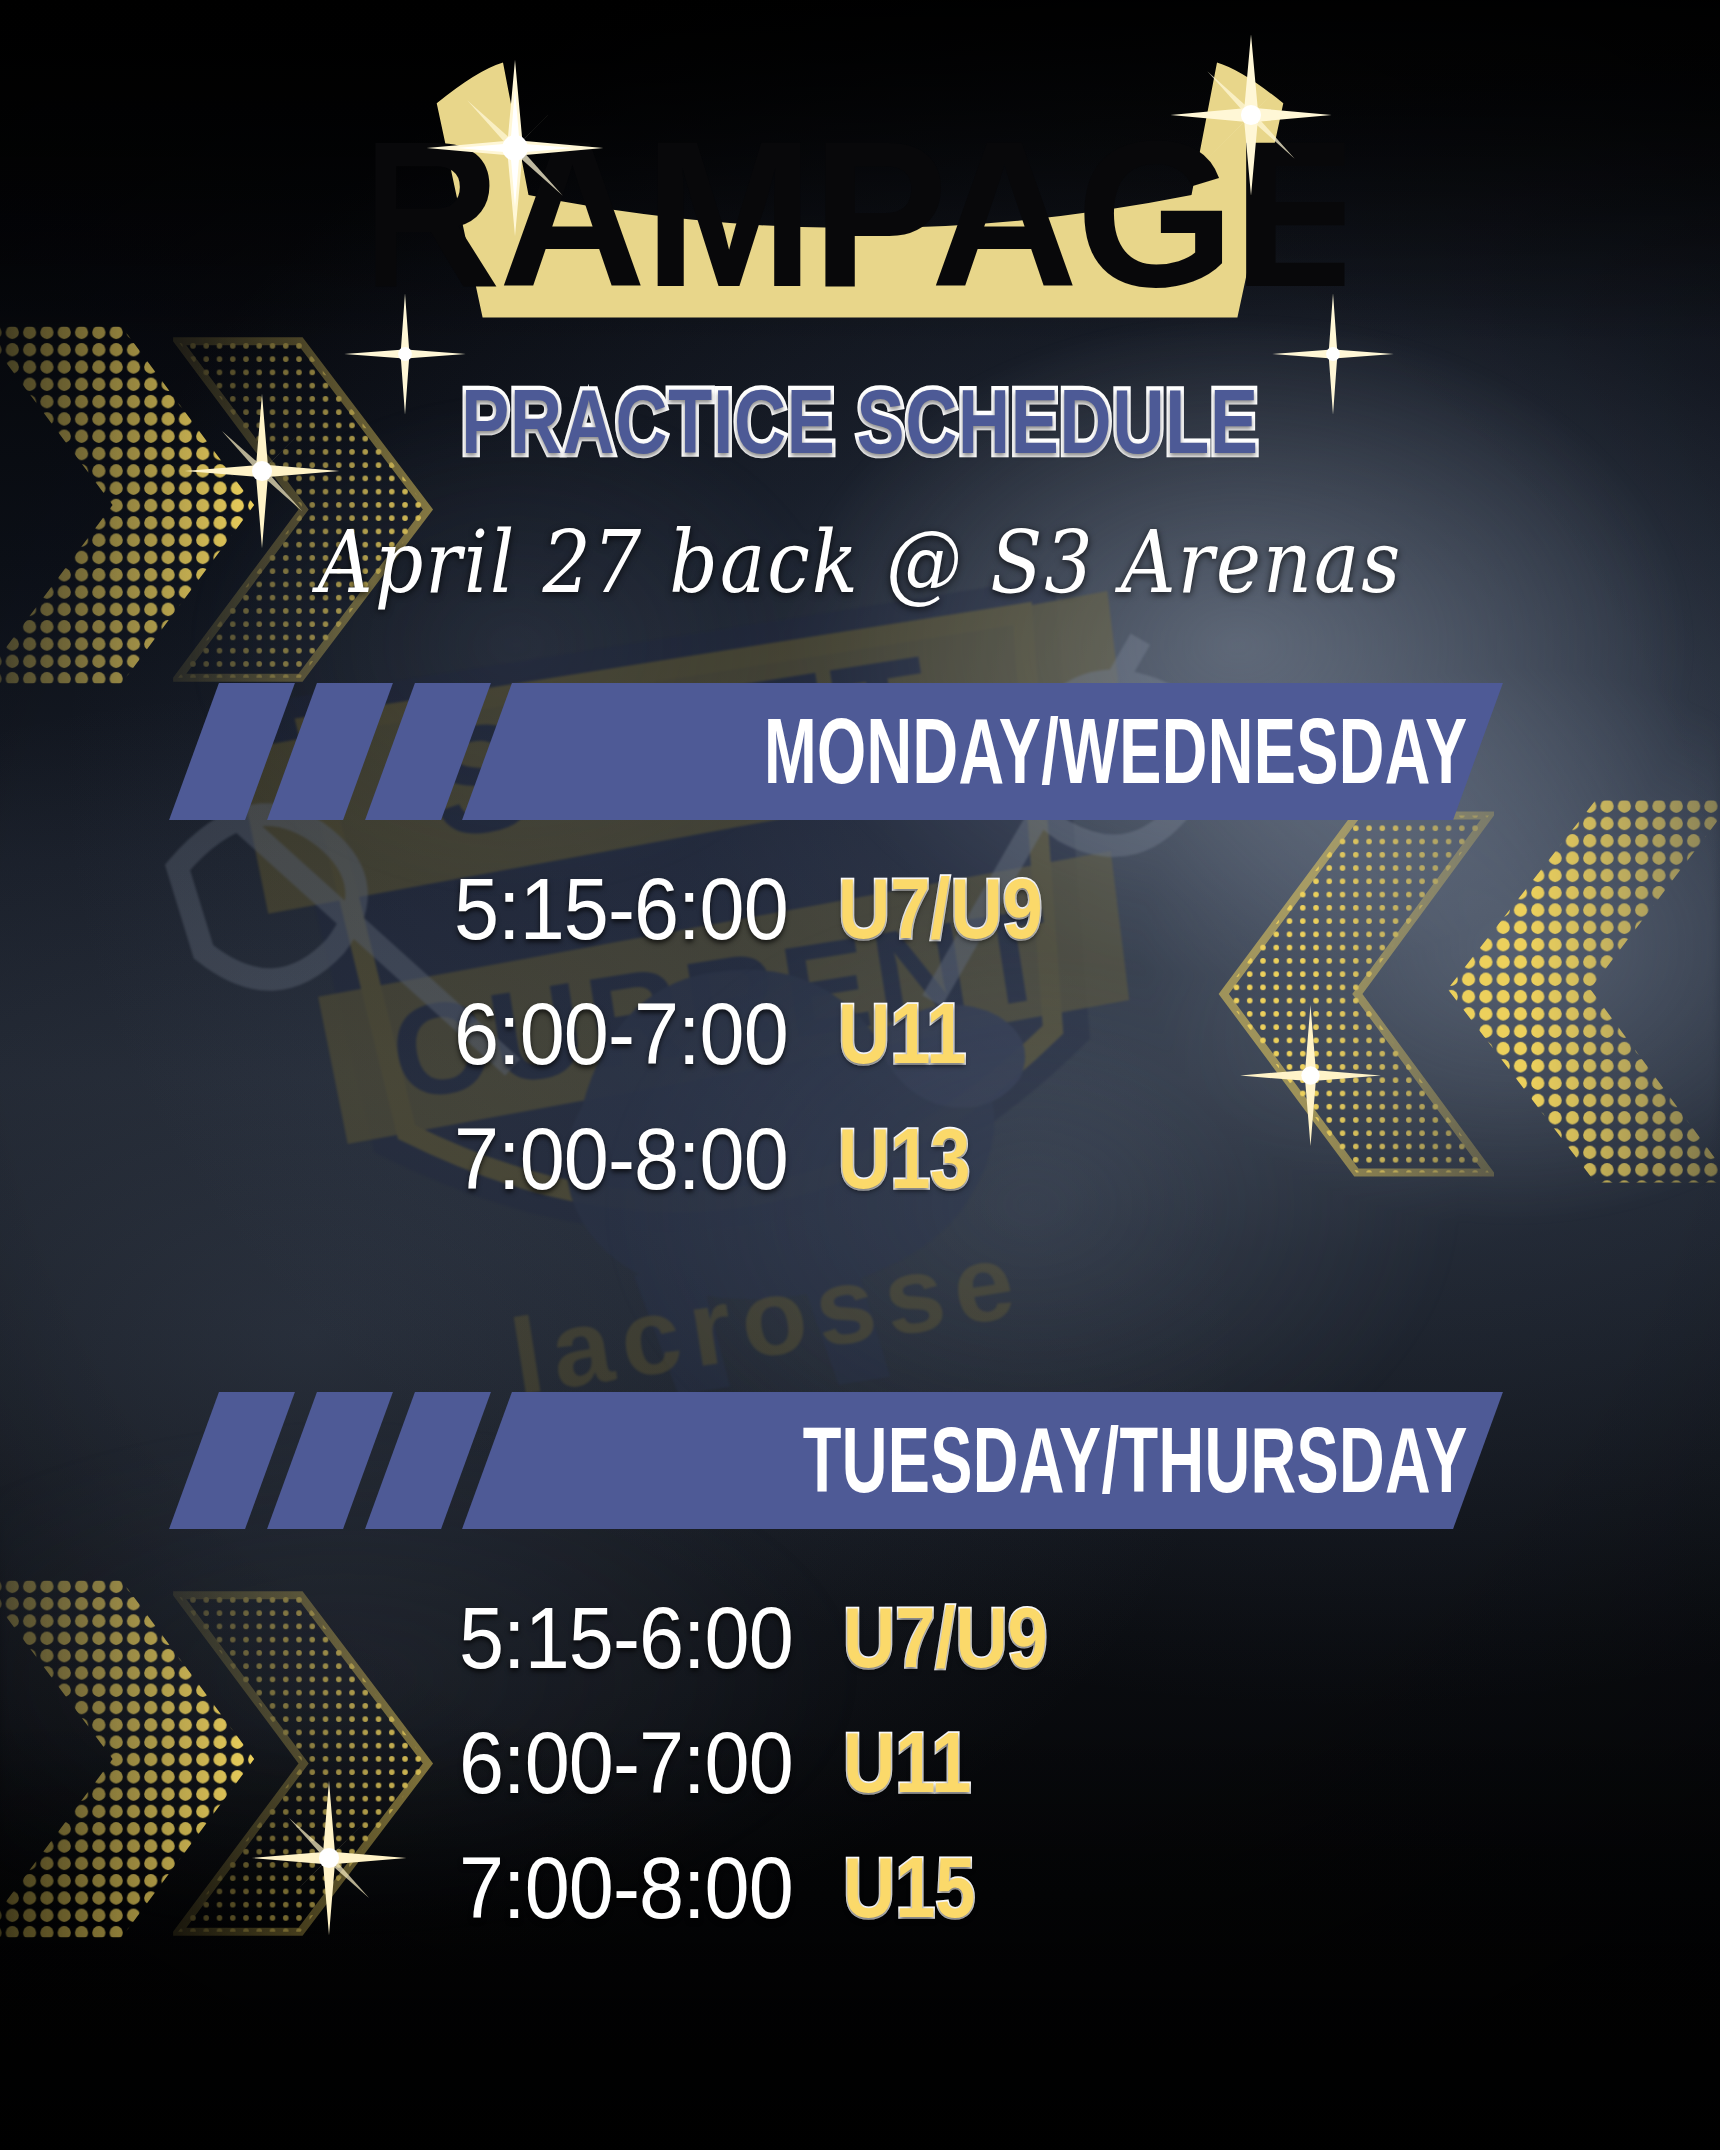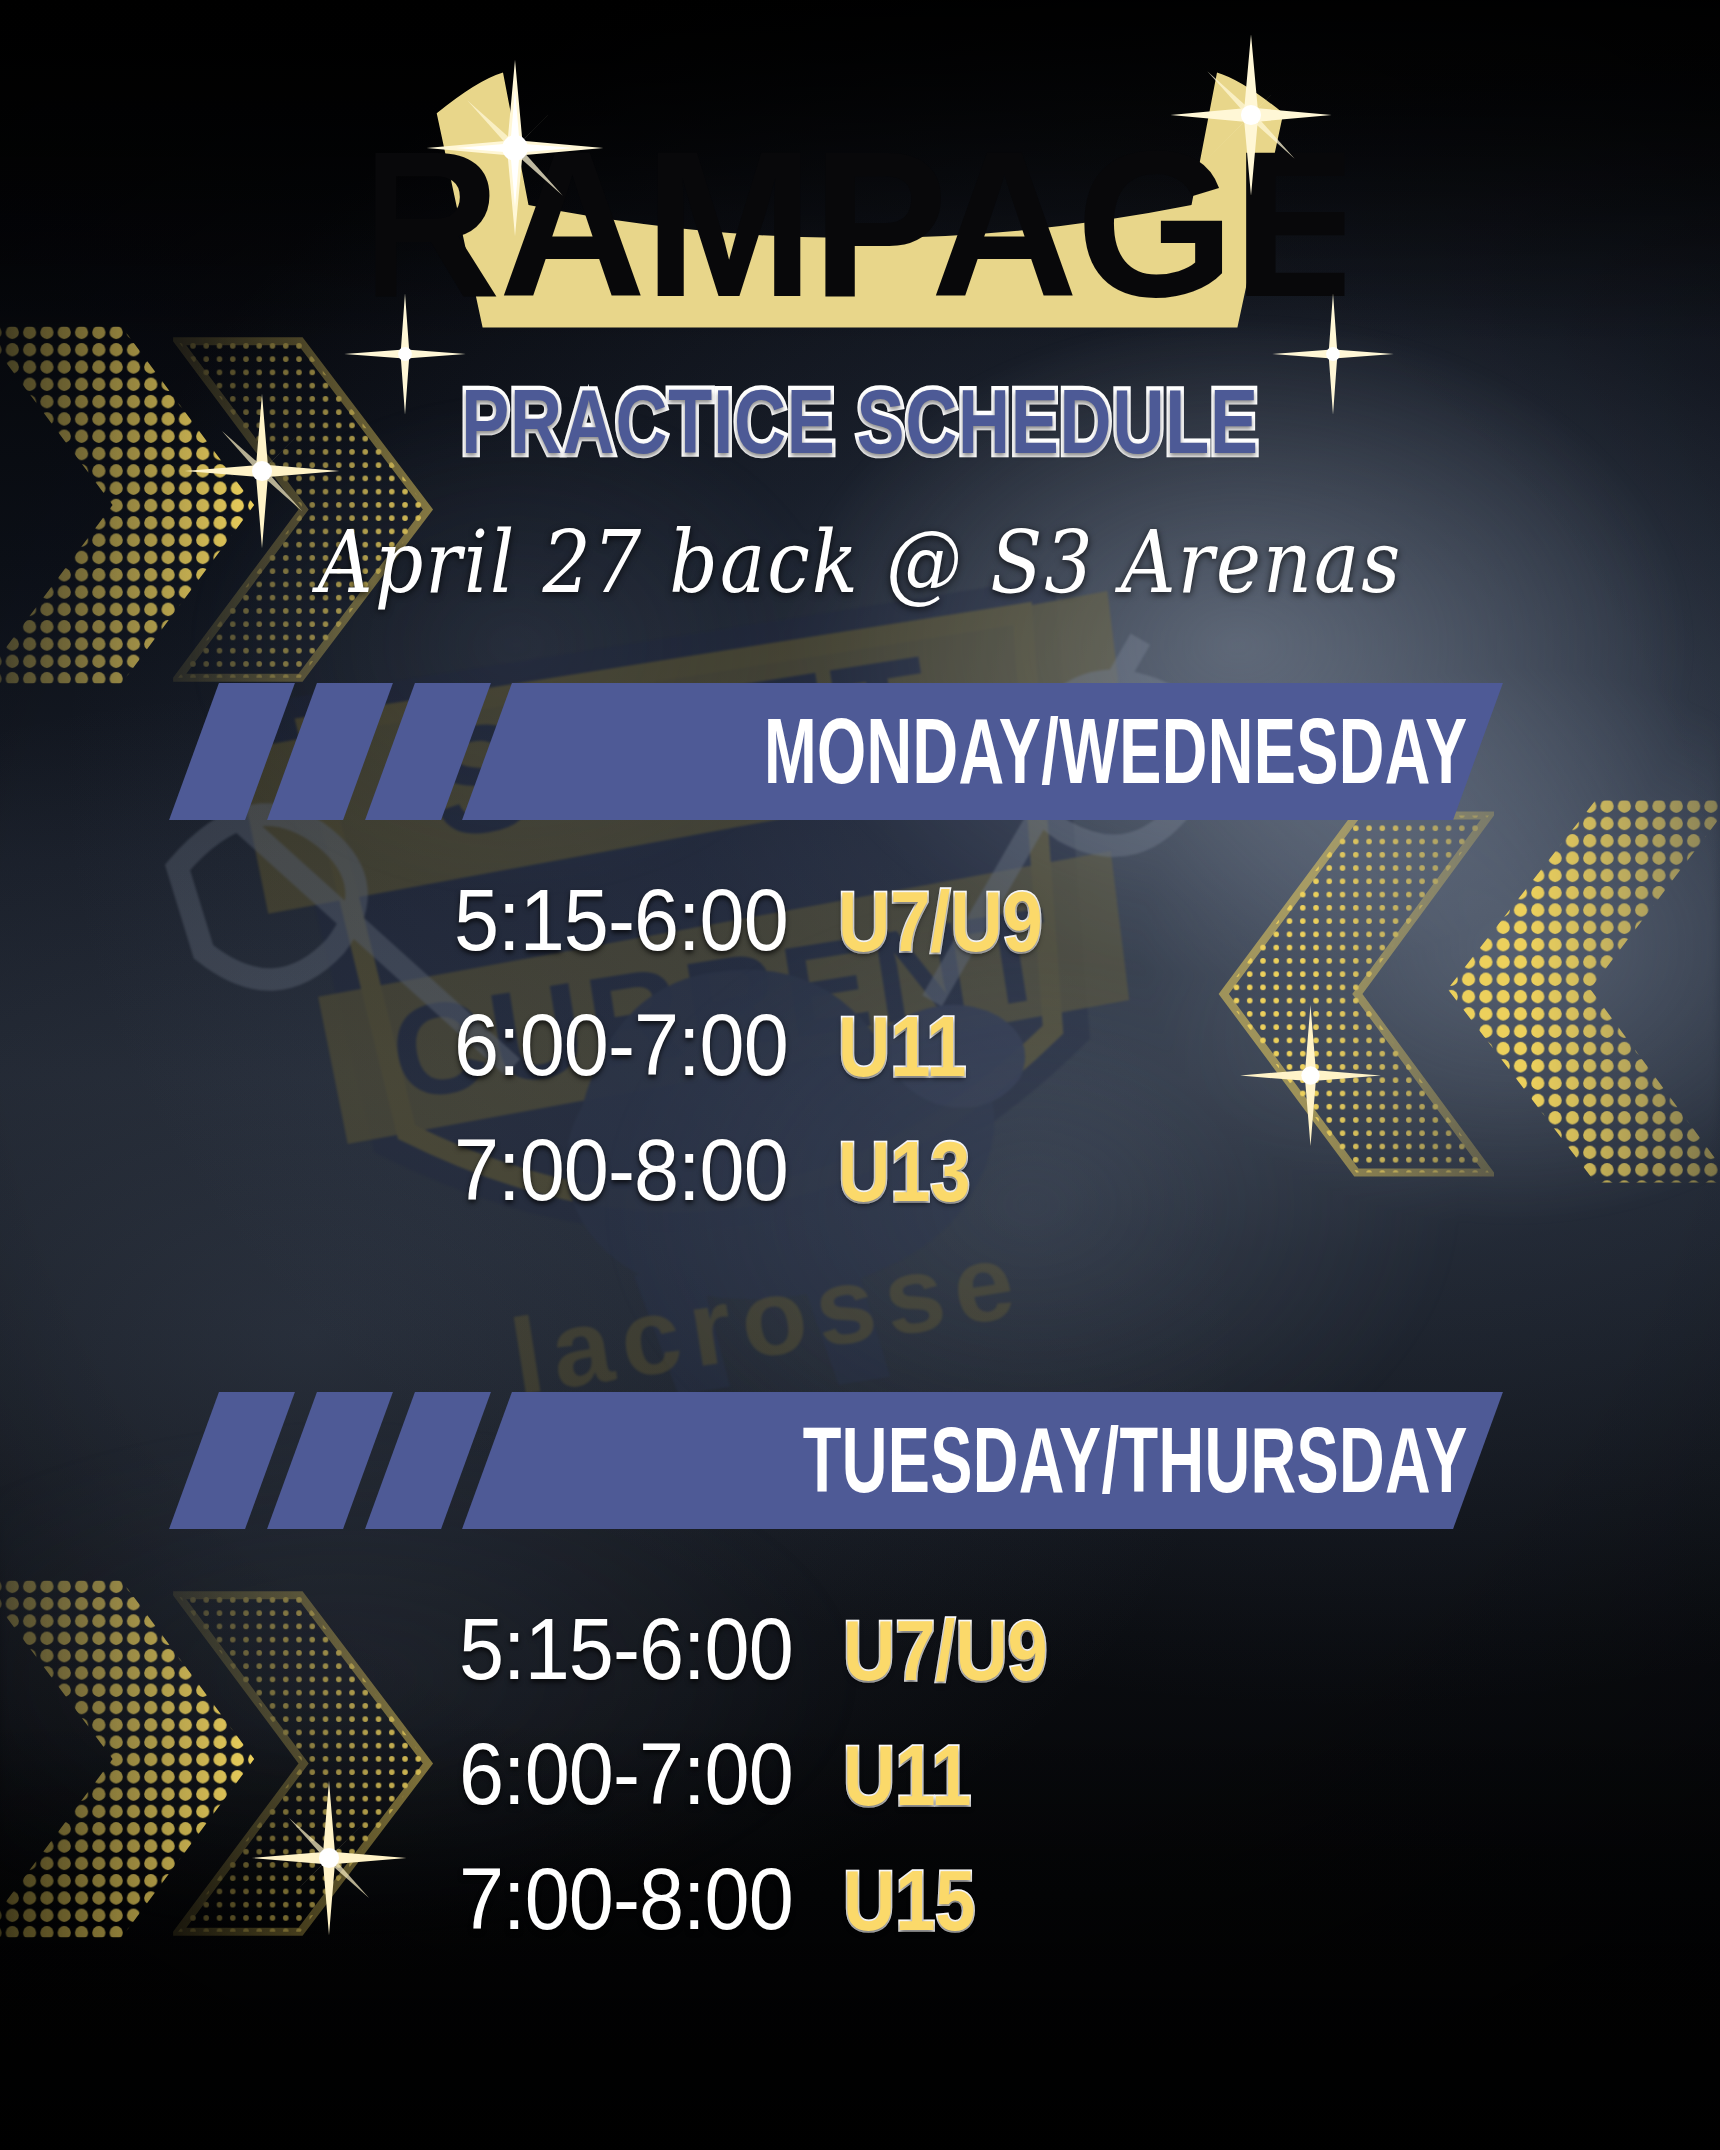--- a/index.html
+++ b/index.html
@@ -48,21 +48,21 @@
   }
 
   
   .chev{position:absolute;}
 
   
   .spark{position:absolute;pointer-events:none;}
 
   
   .logo-wrap{
-    position:absolute;left:50%;top:52px;transform:translateX(-50%);
+    position:absolute;left:50%;top:42px;transform:translateX(-50%);
     width:969px;height:296px;
   }
   .logo-svg{width:100%;height:100%;display:block;}
 
   .subtitle{
     position:absolute;left:0;right:0;top:377px;
     text-align:center;
     font-family:"Liberation Sans", sans-serif;
     font-weight:bold;
     font-size:90px;
@@ -115,21 +115,21 @@
     color:#ffffff;
     letter-spacing:0.5px;
     white-space:nowrap;
     padding-right:15.3px;
     line-height:1;
   }
 
   
   .rows{position:absolute;}
   .row{
-    display:flex;align-items:flex-end;
+    display:flex;align-items:center;
     height:125px;
     white-space:nowrap;
   }
   .time{
     font-family:"Liberation Sans", sans-serif;
     font-weight:300;
     font-size:88px;
     color:#ffffff;
     transform:scaleX(0.92);
     transform-origin:left center;

